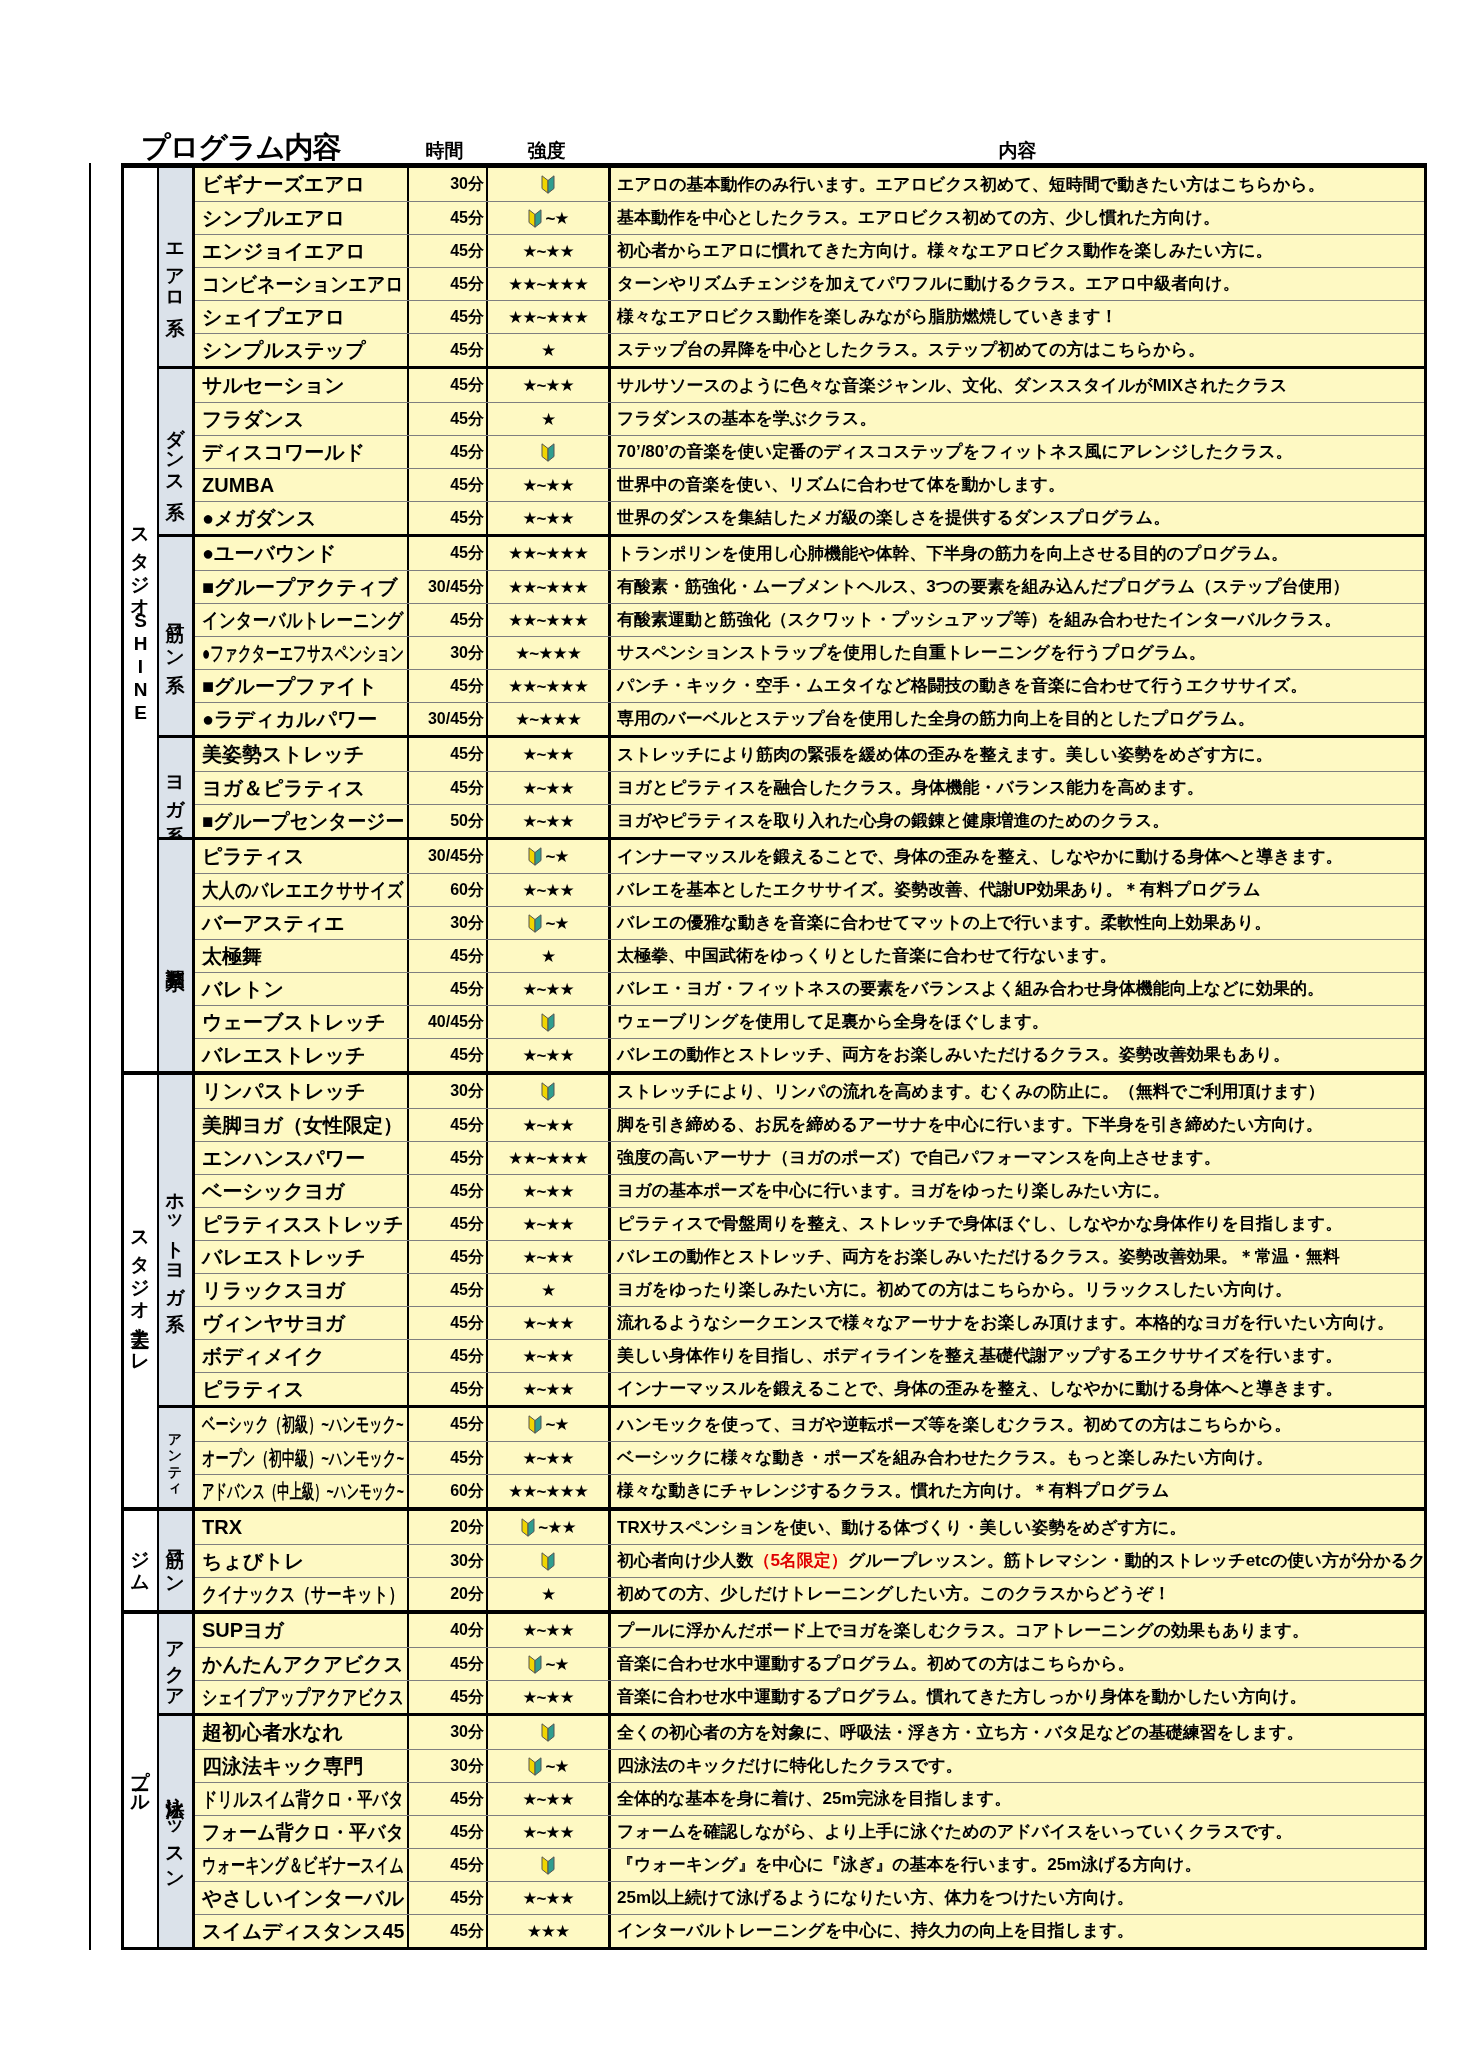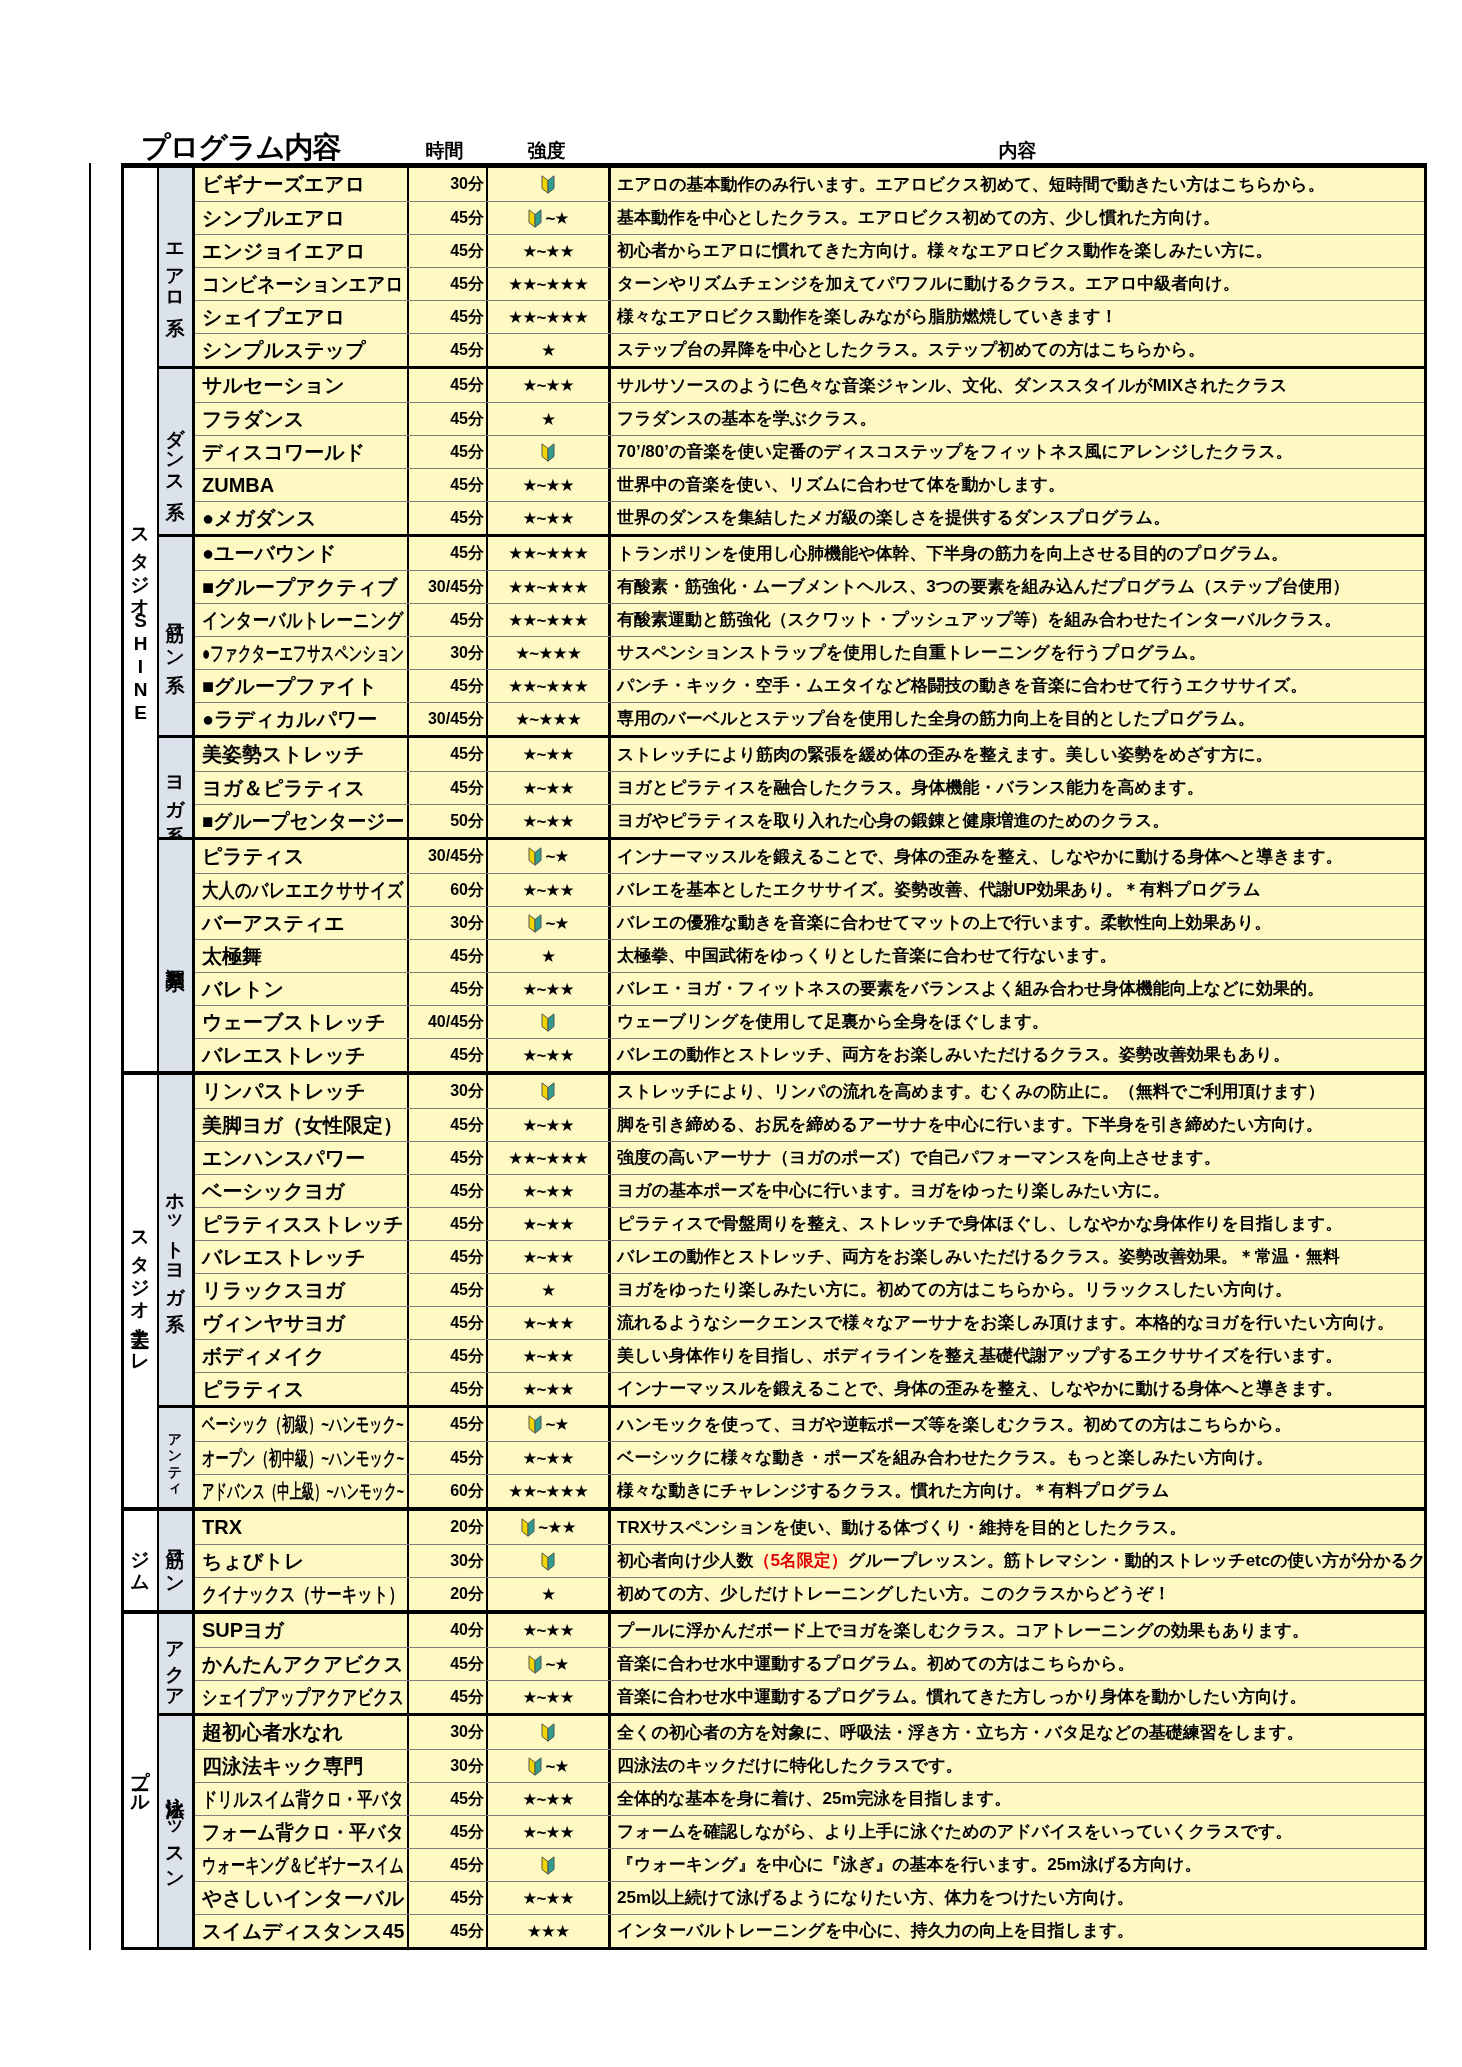--- a/index.html
+++ b/index.html
@@ -743,21 +743,21 @@
                 <span class="fit">20分</span>
               </div>
               <div class="cell int">
                 <svg width="16" height="21" viewBox="0 0 24 30" class="bmark">
                   <polygon points="3,2 12,9 12,28 3,21" fill="#f0d500" stroke="#555555" stroke-width="1.5" stroke-linejoin="round"></polygon>
                   <polygon points="21,2 12,9 12,28 21,21" fill="#2f9e8f" stroke="#555555" stroke-width="1.5" stroke-linejoin="round"></polygon>
                 </svg>
                 <span class="stars">~★★</span>
               </div>
               <div class="cell desc">
-                <span class="fit">TRXサスペンションを使い、動ける体づくり・維持を目的としたクラス。</span>
+                <span class="fit">TRXサスペンションを使い、動ける体づくり・美しい姿勢をめざす方に。</span>
               </div>
             </div>
             <div class="row">
               <div class="cell name">
                 <span class="fit">ちょびトレ</span>
               </div>
               <div class="cell time">
                 <span class="fit">30分</span>
               </div>
               <div class="cell int">

